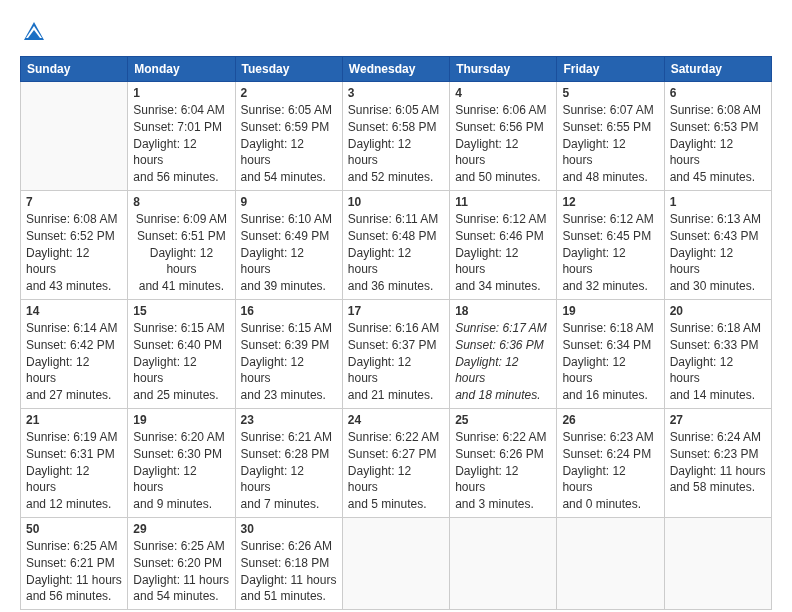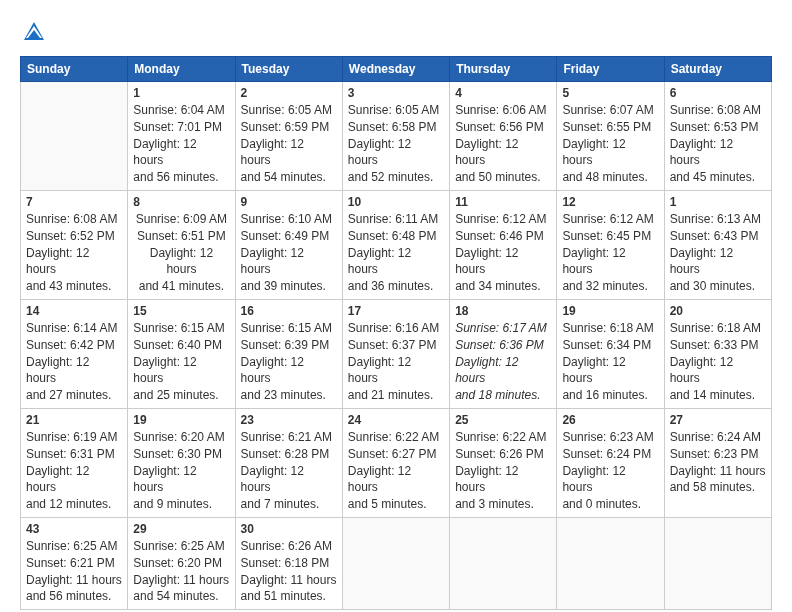--- a/index.html
+++ b/index.html
@@ -325,21 +325,21 @@
           <td>
             <span class="day-number">27</span>
             <div class="day-info" style="white-space: pre-line;">Sunrise: 6:24 AM
 Sunset: 6:23 PM
 Daylight: 11 hours
 and 58 minutes.</div>
           </td>
         </tr>
         <tr class="last-row">
           <td>
-            <span class="day-number">43</span>
+            <span class="day-number">50</span>
             <div class="day-info" style="white-space: pre-line;">Sunrise: 6:25 AM
 Sunset: 6:21 PM
 Daylight: 11 hours
 and 56 minutes.</div>
           </td>
           <td>
             <span class="day-number">29</span>
             <div class="day-info" style="white-space: pre-line;">Sunrise: 6:25 AM
 Sunset: 6:20 PM
 Daylight: 11 hours

